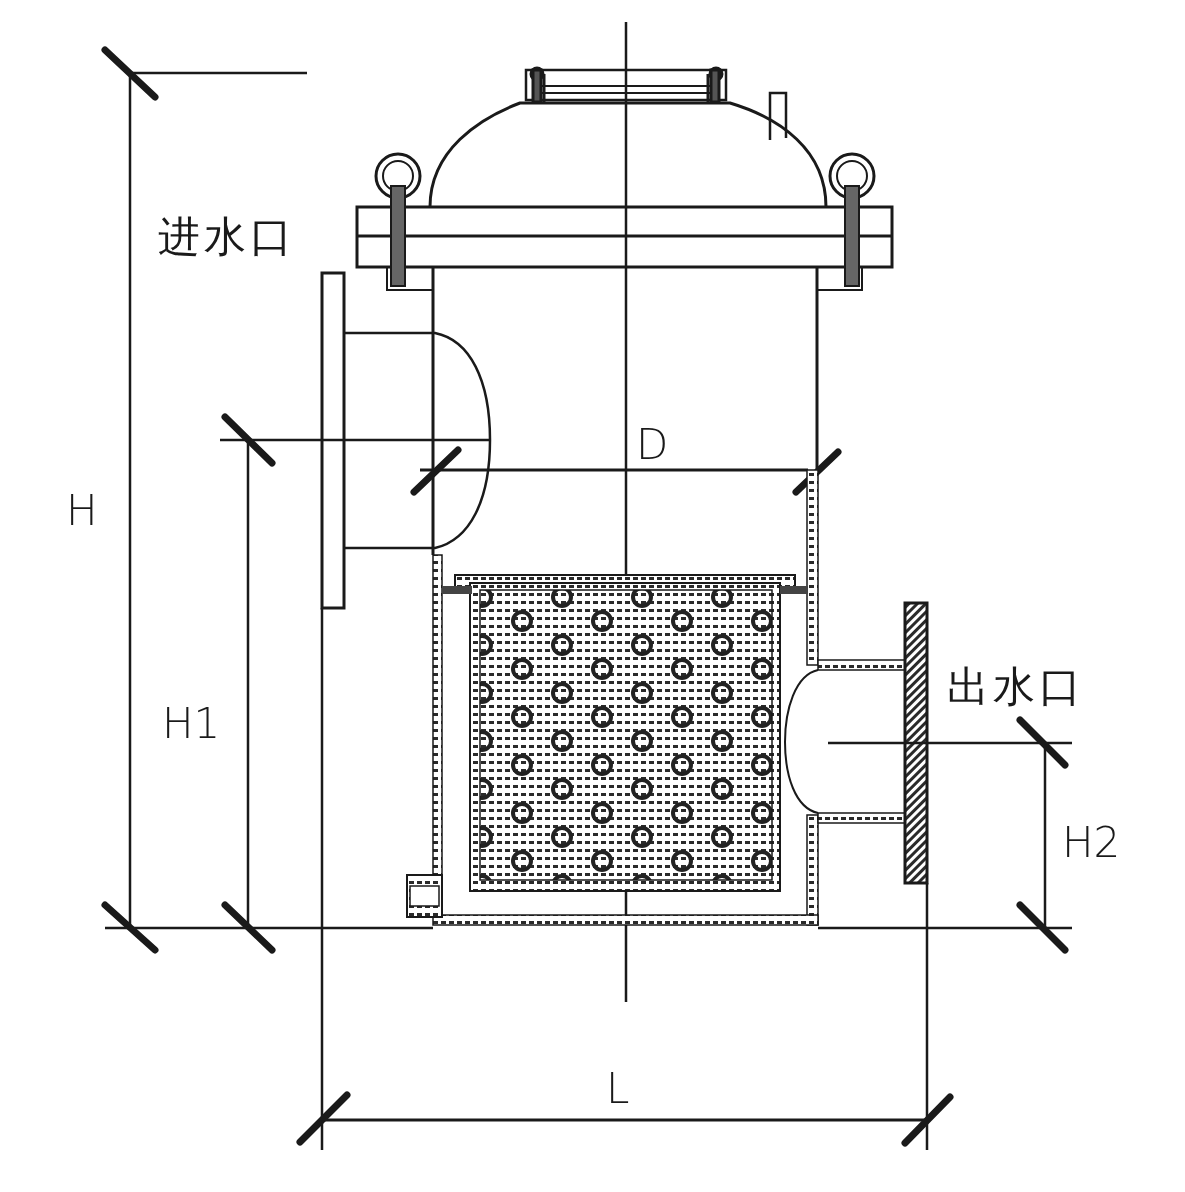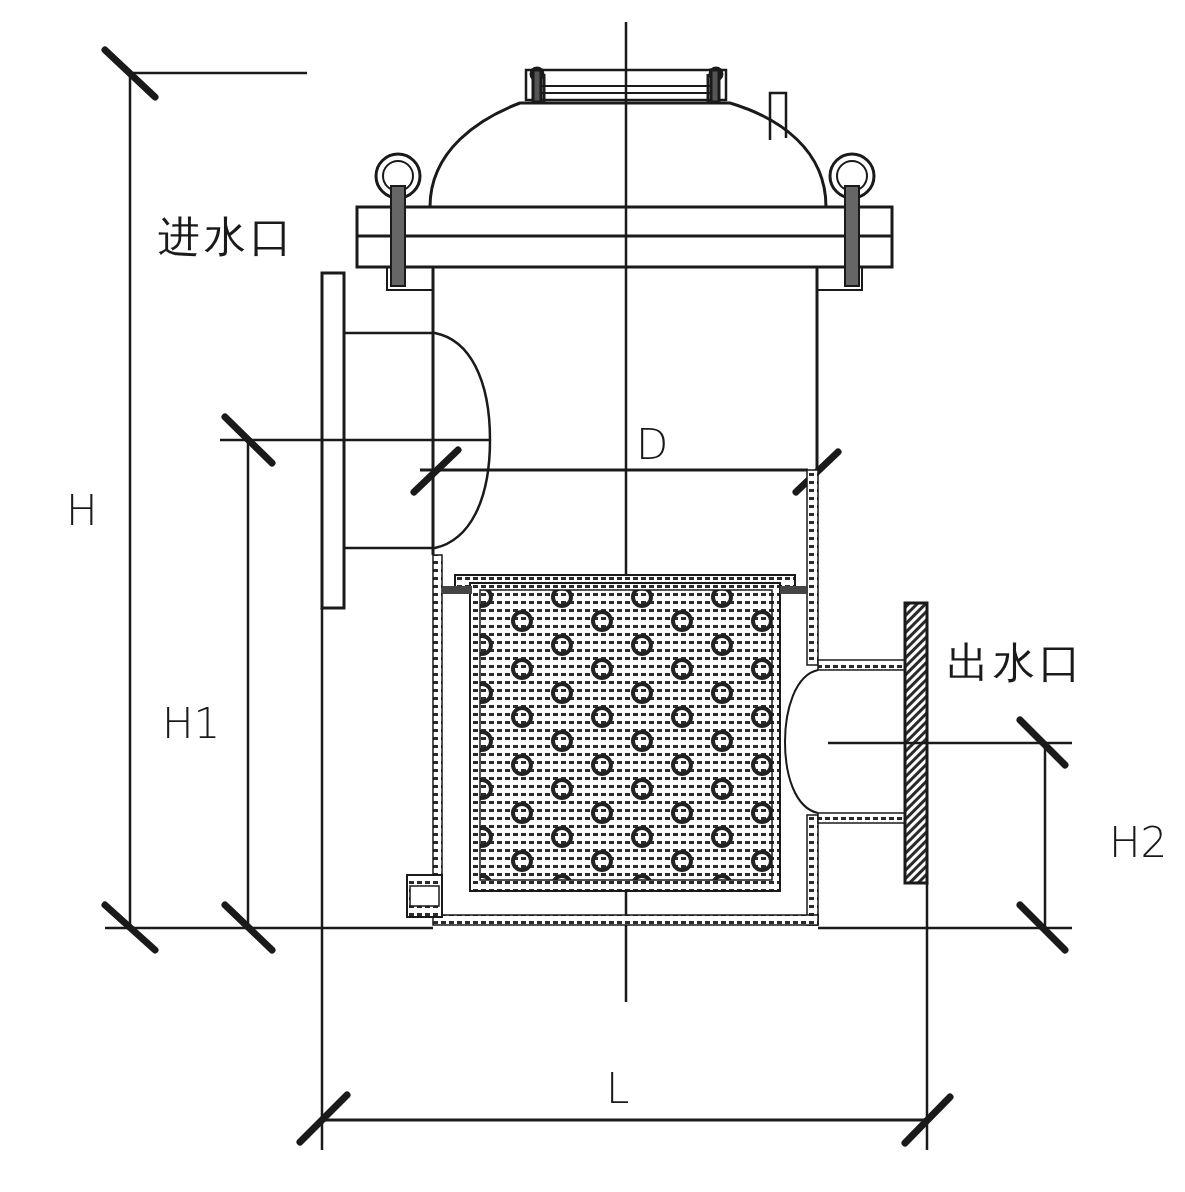--- a/index.html
+++ b/index.html
@@ -130,18 +130,18 @@
     <line x1="905" y1="1143" x2="950" y2="1097" stroke-width="7" stroke-linecap="round"></line>
 
     <line x1="828" y1="743" x2="1072" y2="743"></line>
     <line x1="1045" y1="743" x2="1045" y2="928"></line>
     <line x1="1020" y1="720" x2="1065" y2="765" stroke-width="7" stroke-linecap="round"></line>
     <line x1="1020" y1="905" x2="1065" y2="950" stroke-width="7" stroke-linecap="round"></line>
   </g>
 </svg>
 
 <div class="lbl cn" style="left:158px;top:216px;">进水口</div>
-<div class="lbl cn" style="left:947px;top:642px;">出水口</div>
+<div class="lbl cn" style="left:947px;top:666px;">出水口</div>
 <div class="lbl dim" style="left:66px;top:490px;">H</div>
 <div class="lbl dim" style="left:162px;top:655px;margin-top:48px;">H1</div>
-<div class="lbl dim" style="left:1062px;top:822px;margin-left:47px;">H2</div>
+<div class="lbl dim" style="left:1062px;top:822px;">H2</div>
 <div class="lbl dim" style="left:636px;top:424px;">D</div>
 <div class="lbl dim" style="left:606px;top:1068px;">L</div>
 
 </body></html>

